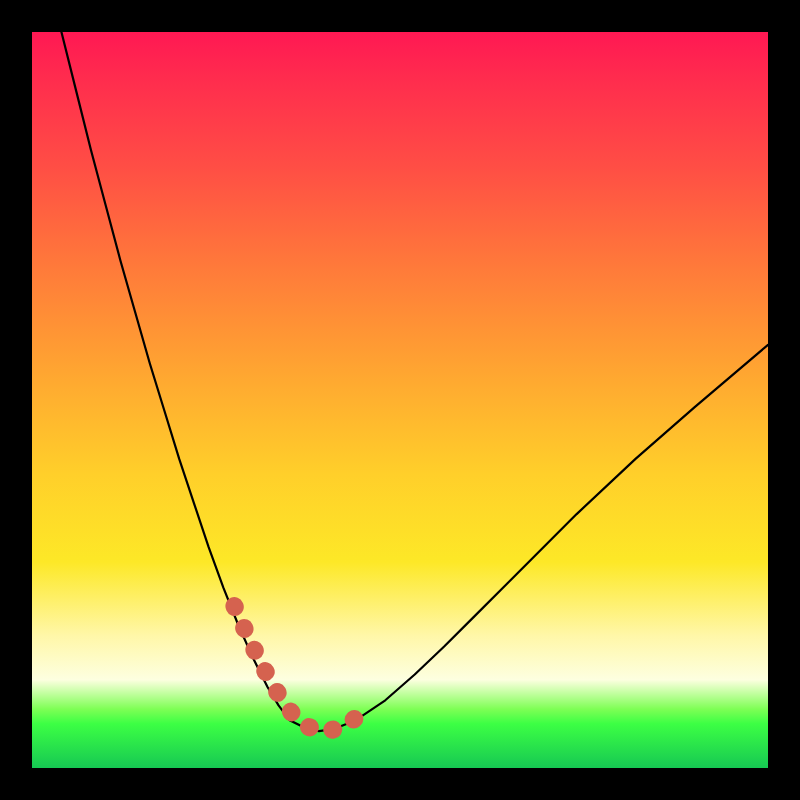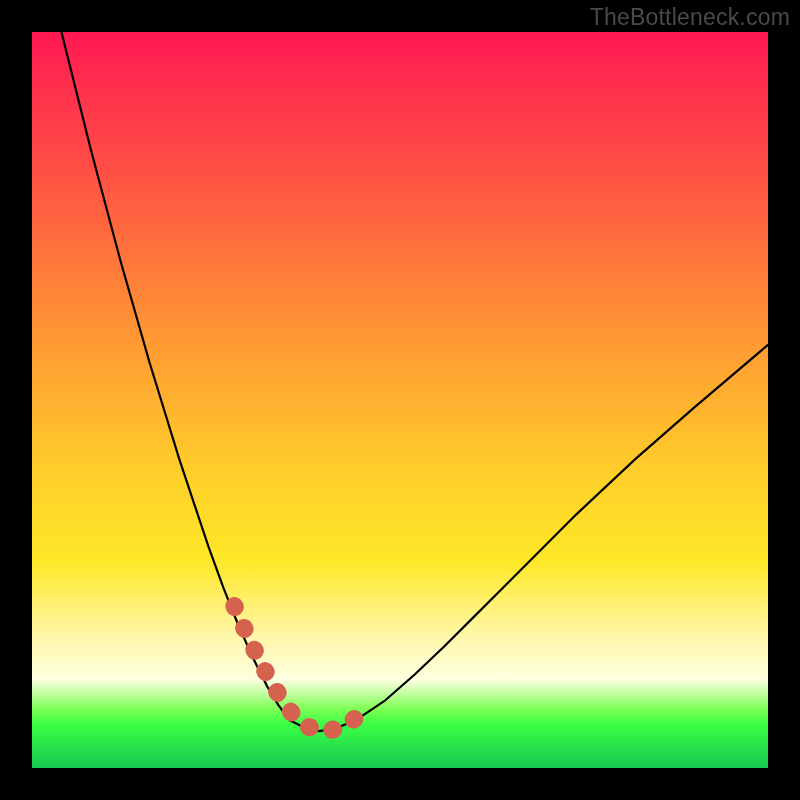--- a/index.html
+++ b/index.html
@@ -64,21 +64,20 @@
     width: 100%;
     height: 100%;
     overflow: visible;
   }
 </style>
 </head>
 <body>
 
 <div class="stage">
 
-  <div class="watermark">TheBottleneck.com</div>
 
   <div class="plot-frame">
     <div class="gradient-fill"></div>
 
     <svg class="overlay" viewBox="0 0 736 736" preserveAspectRatio="none">
       <path id="curve-path" fill="none" stroke="#000000" stroke-width="2.2" stroke-linecap="round" stroke-linejoin="round" d="M29.44 0.00 L44.16 58.88 L58.88 117.76 L73.60 172.96 L88.32 228.16 L103.04 279.68 L117.76 331.20 L132.48 379.04 L147.20 426.88 L161.92 471.04 L176.64 515.20 L191.36 555.68 L206.08 592.48 L220.80 625.60 L235.52 655.04 L246.56 673.44 L257.60 688.16 L272.32 695.52 L287.04 699.20 L301.76 696.99 L323.84 688.16 L353.28 668.29 L382.72 642.53 L412.16 614.56 L441.60 585.12 L485.76 540.96 L544.64 482.08 L603.52 426.88 L662.40 375.36 L736.00 312.80"></path>
       <path id="trough-path" fill="none" stroke="#d5624f" stroke-width="18" stroke-linecap="round" stroke-linejoin="round" stroke-dasharray="1 23" d="M202.40 574.08 L217.12 607.20 L231.84 636.64 L246.56 662.40 L261.28 683.01 L276.00 694.78 L290.72 699.20 L305.44 696.99 L320.16 688.90 L334.88 675.65"></path>
     </svg>
   </div>
 

